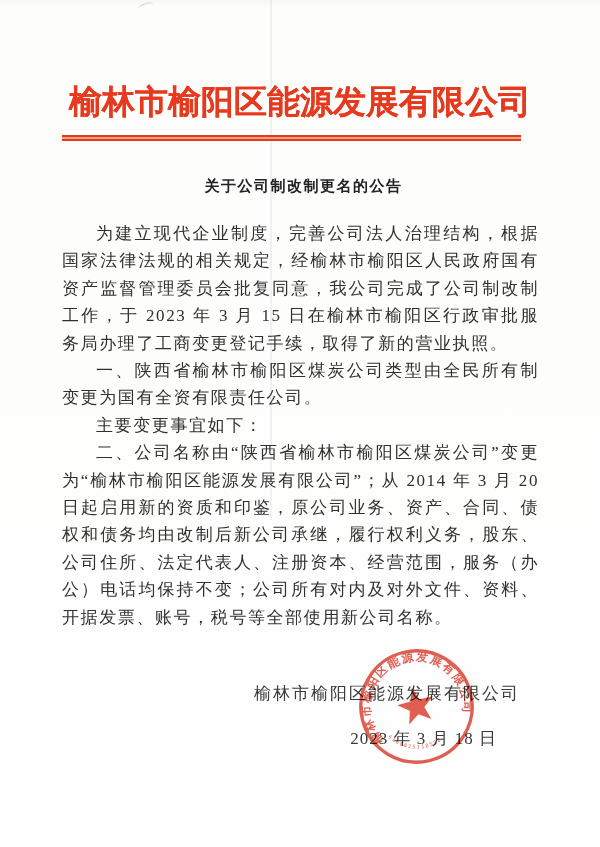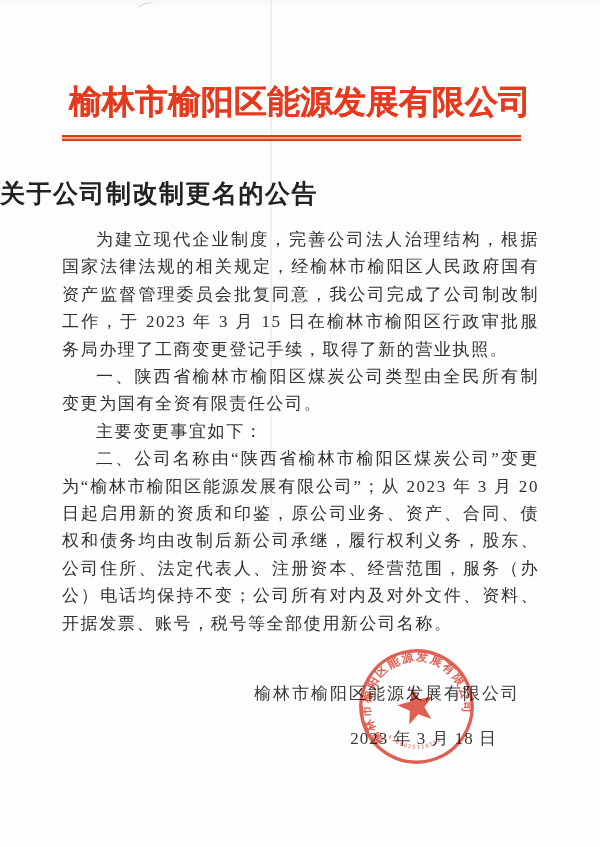--- a/index.html
+++ b/index.html
@@ -47,29 +47,30 @@
     position: absolute;
     top: 135px; left: 62px;
     width: 459px; height: 6px;
     border-top: 2px solid #e03a1c;
     border-bottom: 2px solid #e03a1c;
     background: #f5a385;
   }
   .doc-title {
     position: absolute;
     top: 177px; left: 0; right: 0;
-    text-align: left;
-    font-size: 25px;
+    text-align: center;
+    font-size: 15px;
     font-weight: 700;
     letter-spacing: 1.5px;
     color: #222;
+    padding-left: 7px;
   }
   .doc-body {
     position: absolute;
-    top: 226px; left: 62px;
+    top: 220px; left: 62px;
     width: 477px;
     font-size: 17px;
     line-height: 27.4px;
     letter-spacing: 1.6px;
     color: #30302f;
     text-align: justify;
   }
   .doc-body p { text-indent: 2em; }
   .signature-company {
     position: absolute;
@@ -121,21 +122,21 @@
   <div class="letterhead">榆林市榆阳区能源发展有限公司</div>
 
   <div class="red-rule"></div>
 
   <div class="doc-title">关于公司制改制更名的公告</div>
 
   <div class="doc-body">
     <p>为建立现代企业制度，完善公司法人治理结构，根据国家法律法规的相关规定，经榆林市榆阳区人民政府国有资产监督管理委员会批复同意，我公司完成了公司制改制工作，于 2023 年 3 月 15 日在榆林市榆阳区行政审批服务局办理了工商变更登记手续，取得了新的营业执照。</p>
     <p>一、陕西省榆林市榆阳区煤炭公司类型由全民所有制变更为国有全资有限责任公司。</p>
     <p>主要变更事宜如下：</p>
-    <p>二、公司名称由“陕西省榆林市榆阳区煤炭公司”变更为“榆林市榆阳区能源发展有限公司”；从 2023 年 3 月 20 日起启用新的资质和印鉴，原公司业务、资产、合同、债权和债务均由改制后新公司承继，履行权利义务，股东、公司住所、法定代表人、注册资本、经营范围，服务（办公）电话均保持不变；公司所有对内及对外文件、资料、开据发票、账号，税号等全部使用新公司名称。</p>
+    <p>二、公司名称由“陕西省榆林市榆阳区煤炭公司”变更为“榆林市榆阳区能源发展有限公司”；从 2014 年 3 月 20 日起启用新的资质和印鉴，原公司业务、资产、合同、债权和债务均由改制后新公司承继，履行权利义务，股东、公司住所、法定代表人、注册资本、经营范围，服务（办公）电话均保持不变；公司所有对内及对外文件、资料、开据发票、账号，税号等全部使用新公司名称。</p>
   </div>
 
   <div class="signature-company">榆林市榆阳区能源发展有限公司</div>
 
   <div class="signature-date">2023 年 3 月 18 日</div>
 
   <div class="seal">
     <svg viewBox="0 0 200 200" xmlns="http://www.w3.org/2000/svg" xmlns:xlink="http://www.w3.org/1999/xlink">
       <g transform="rotate(-14 100 100)">
         <circle cx="100" cy="100" r="92" fill="none" stroke="#dc4a3a" stroke-width="5.5"></circle>

